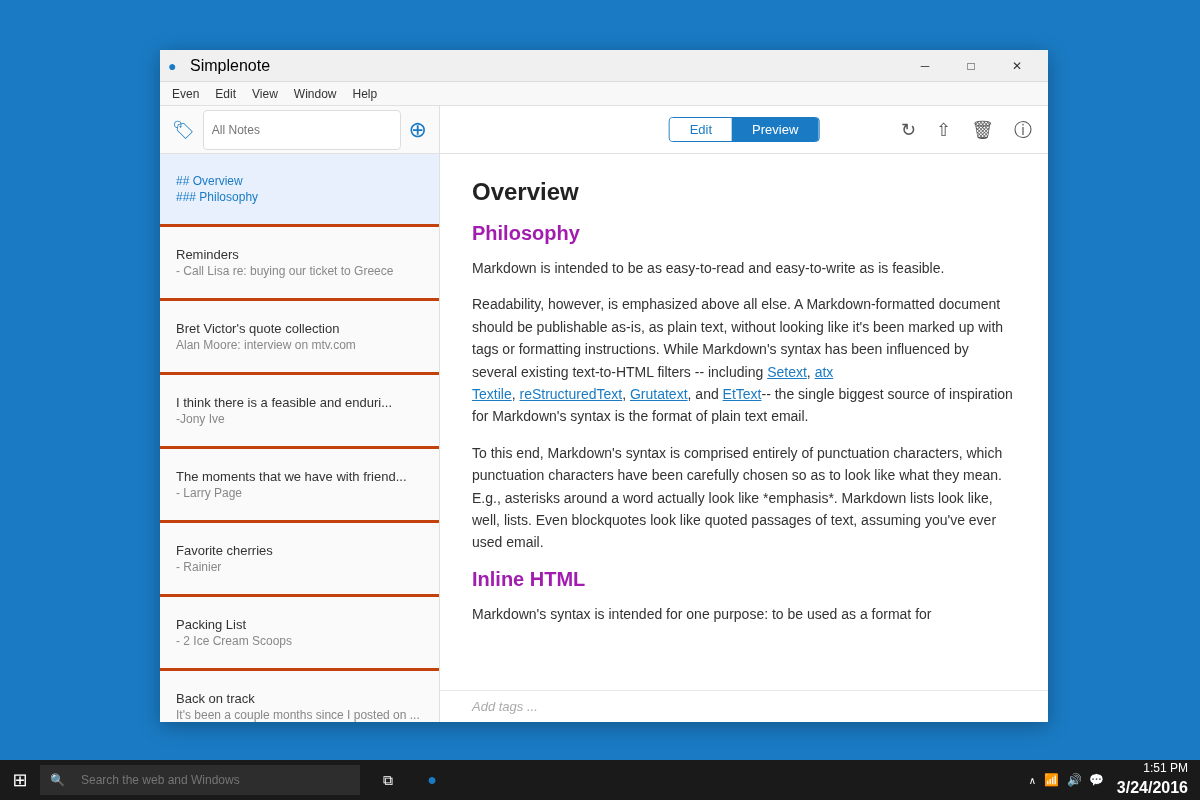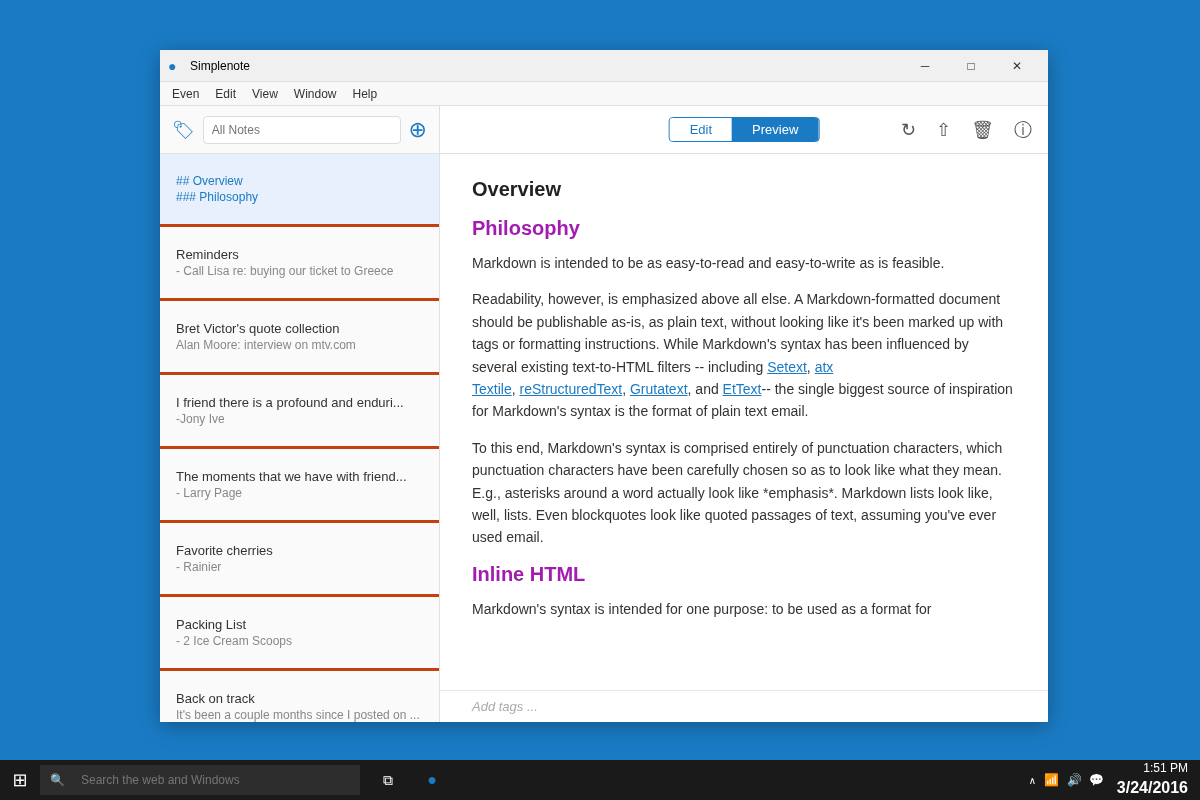--- a/index.html
+++ b/index.html
@@ -94,21 +94,21 @@
       padding: 0 8px;
       border-bottom: 1px solid #ddd;
     }
     .window-icon {
       width: 16px;
       height: 16px;
       margin-right: 6px;
       color: #1a7bc4;
     }
     .window-title {
-      font-size: 12px;
+      font-size: 16px;
       flex: 1;
     }
     .window-controls {
       display: flex;
       gap: 0;
     }
     .window-btn {
       width: 46px;
       height: 32px;
       display: flex;
@@ -157,21 +157,21 @@
       padding: 0 12px;
       gap: 8px;
       border-bottom: 1px solid #e0e0e0;
     }
     .sidebar-tag-icon {
       color: #1a7bc4;
       font-size: 18px;
     }
     .sidebar-search {
       flex: 1;
-      height: 28px;
+      height: 40px;
       border: 1px solid #ddd;
       border-radius: 4px;
       padding: 0 8px;
       font-size: 12px;
       background: white;
       outline: none;
     }
     .sidebar-new-btn {
       color: #1a7bc4;
       font-size: 20px;
@@ -261,21 +261,21 @@
       align-items: center;
     }
 
     
     .note-body {
       flex: 1;
       overflow-y: auto;
       padding: 24px 32px;
     }
     .note-body h1 {
-      font-size: 20px;
+      font-size: 24px;
       font-weight: 700;
       color: #222;
       margin-bottom: 16px;
     }
     .note-body h2 {
       font-size: 20px;
       font-weight: 700;
       color: #a21caf;
       margin-bottom: 12px;
     }
@@ -354,21 +354,21 @@
           <div class="note-item-title">Reminders</div>
           <div class="note-item-preview">- Call Lisa re: buying our ticket to Greece</div>
         </div>
 
         <div class="note-item">
           <div class="note-item-title">Bret Victor's quote collection</div>
           <div class="note-item-preview">Alan Moore: interview on mtv.com</div>
         </div>
 
         <div class="note-item">
-          <div class="note-item-title">I friend there is a profound and enduri...</div>
+          <div class="note-item-title">I think there is a feasible and enduri...</div>
           <div class="note-item-preview">-Jony Ive</div>
         </div>
 
         <div class="note-item">
           <div class="note-item-title">The moments that we have with friend...</div>
           <div class="note-item-preview">- Larry Page</div>
         </div>
 
         <div class="note-item">
           <div class="note-item-title">Favorite cherries</div>

